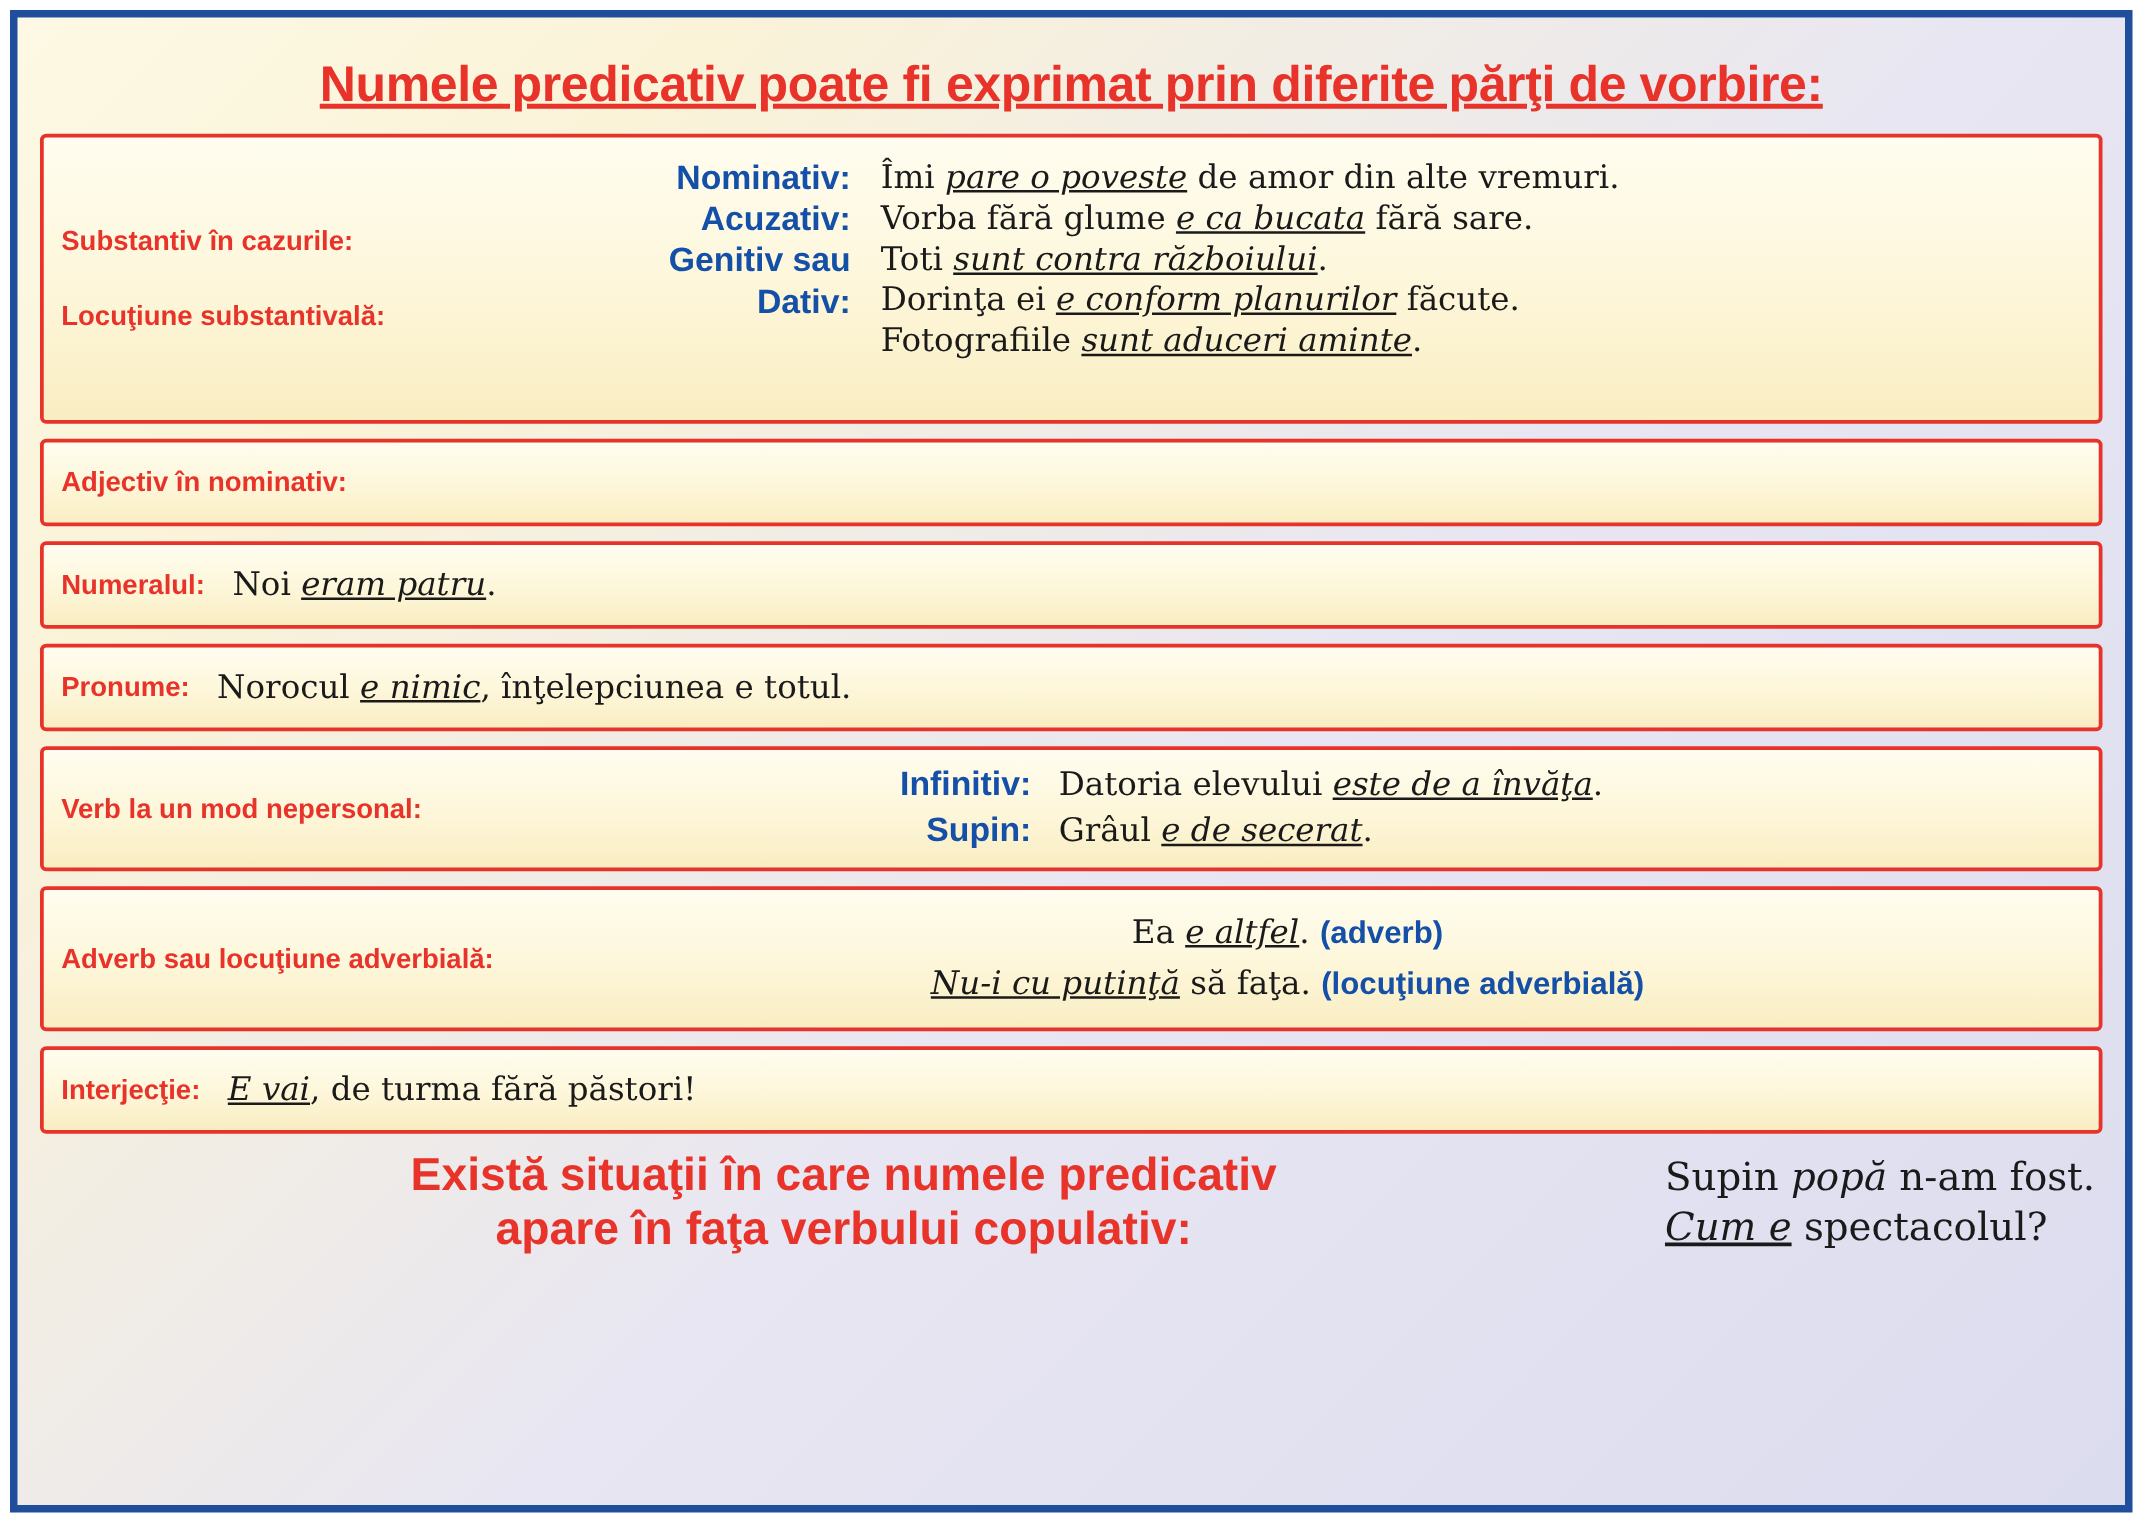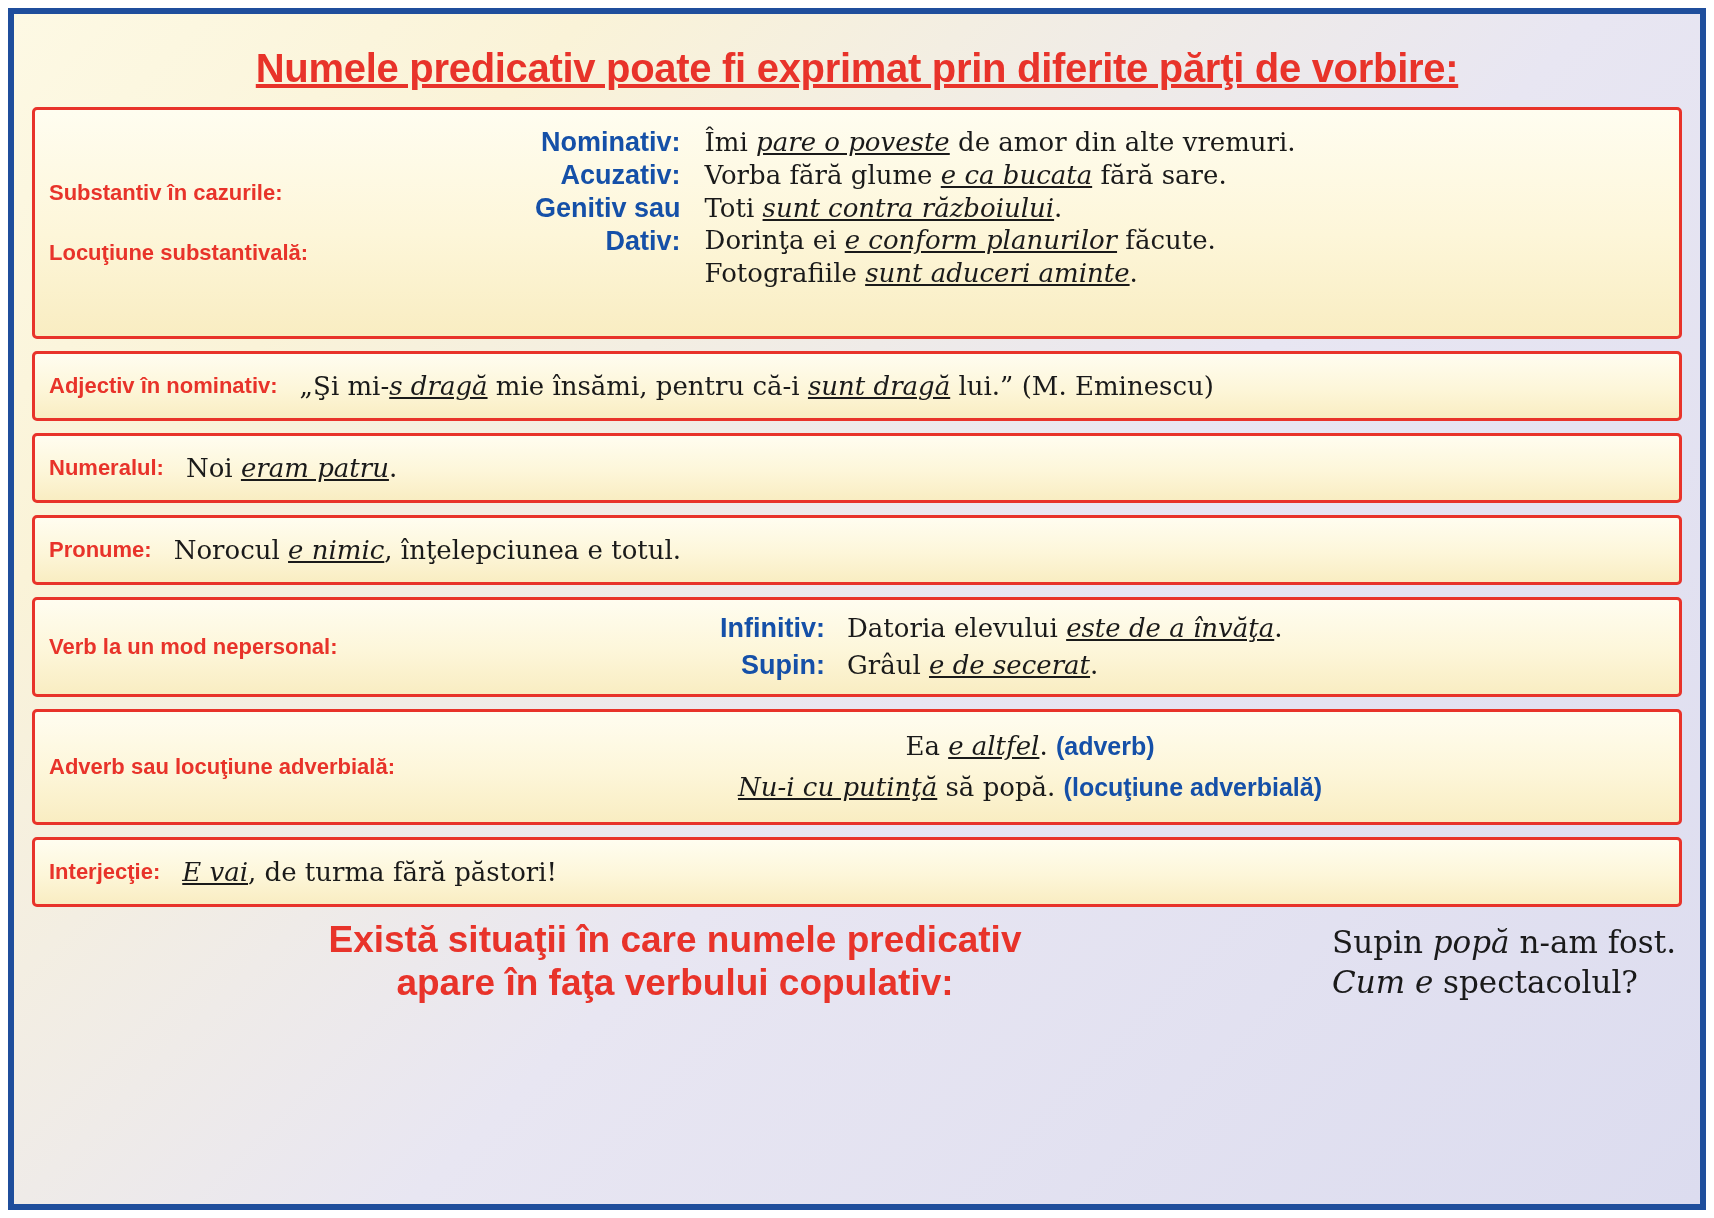--- a/index.html
+++ b/index.html
@@ -157,21 +157,20 @@
       <div class="ex"><span>Îmi </span><i>pare o poveste</i><span> de amor din alte vremuri.</span></div>
       <div class="ex"><span>Vorba fără glume </span><i>e ca bucata</i><span> fără sare.</span></div>
       <div class="ex"><span>Toti </span><i>sunt contra războiului</i><span>.</span></div>
       <div class="ex"><span>Dorinţa ei </span><i>e conform planurilor</i><span> făcute.</span></div>
       <div class="ex"><span>Fotografiile </span><i>sunt aduceri aminte</i><span>.</span></div>
     </div>
   </div>
 
   <div class="row r-simple">
     <div class="lbl">Adjectiv în nominativ:</div>
-    <div class="ex"><span>„Şi mi-</span><i>s dragă</i><span> mie însămi, pentru că-i </span><i>sunt dragă</i><span> lui.” (M. Eminescu)</span></div>
   </div>
 
   <div class="row r-simple">
     <div class="lbl">Numeralul:</div>
     <div class="ex"><span>Noi </span><i>eram patru</i><span>.</span></div>
   </div>
 
   <div class="row r-simple">
     <div class="lbl">Pronume:</div>
     <div class="ex"><span>Norocul </span><i>e nimic</i><span>, înţelepciunea e totul.</span></div>
@@ -184,33 +183,33 @@
       <div class="ex"><span>Datoria elevului </span><i>este de a învăţa</i><span>.</span></div>
       <div class="sub-lbl">Supin:</div>
       <div class="ex"><span>Grâul </span><i>e de secerat</i><span>.</span></div>
     </div>
   </div>
 
   <div class="row r-adv">
     <div class="lbl">Adverb sau locuţiune adverbială:</div>
     <div class="adv-lines">
       <div class="ex" style="text-align:center;"><span>Ea </span><i>e altfel</i><span>. </span><span class="blue">(adverb)</span></div>
-      <div class="ex"><span></span><i>Nu-i cu putinţă</i><span> să popă. </span><span class="blue">(locuţiune adverbială)</span></div>
+      <div class="ex"><span></span><i>Nu-i cu putinţă</i><span> să faţa. </span><span class="blue">(locuţiune adverbială)</span></div>
     </div>
   </div>
 
   <div class="row r-simple">
     <div class="lbl">Interjecţie:</div>
     <div class="ex"><span></span><i>E vai</i><span>, de turma fără păstori!</span></div>
   </div>
 
   <div class="footer">
     <div class="footer-left">
       <div>Există situaţii în care numele predicativ</div>
       <div>apare în faţa verbului copulativ:</div>
     </div>
     <div class="footer-right">
       <div><span>Supin </span><i style="font-style:italic;">popă</i><span> n-am fost.</span></div>
-      <div><span></span><i style="font-style:italic;text-align:right;">Cum e</i><span> spectacolul?</span></div>
+      <div><span></span><i style="font-style:italic;text-decoration:underline;text-align:right;">Cum e</i><span> spectacolul?</span></div>
     </div>
   </div>
 
 </div>
 
 </body></html>

